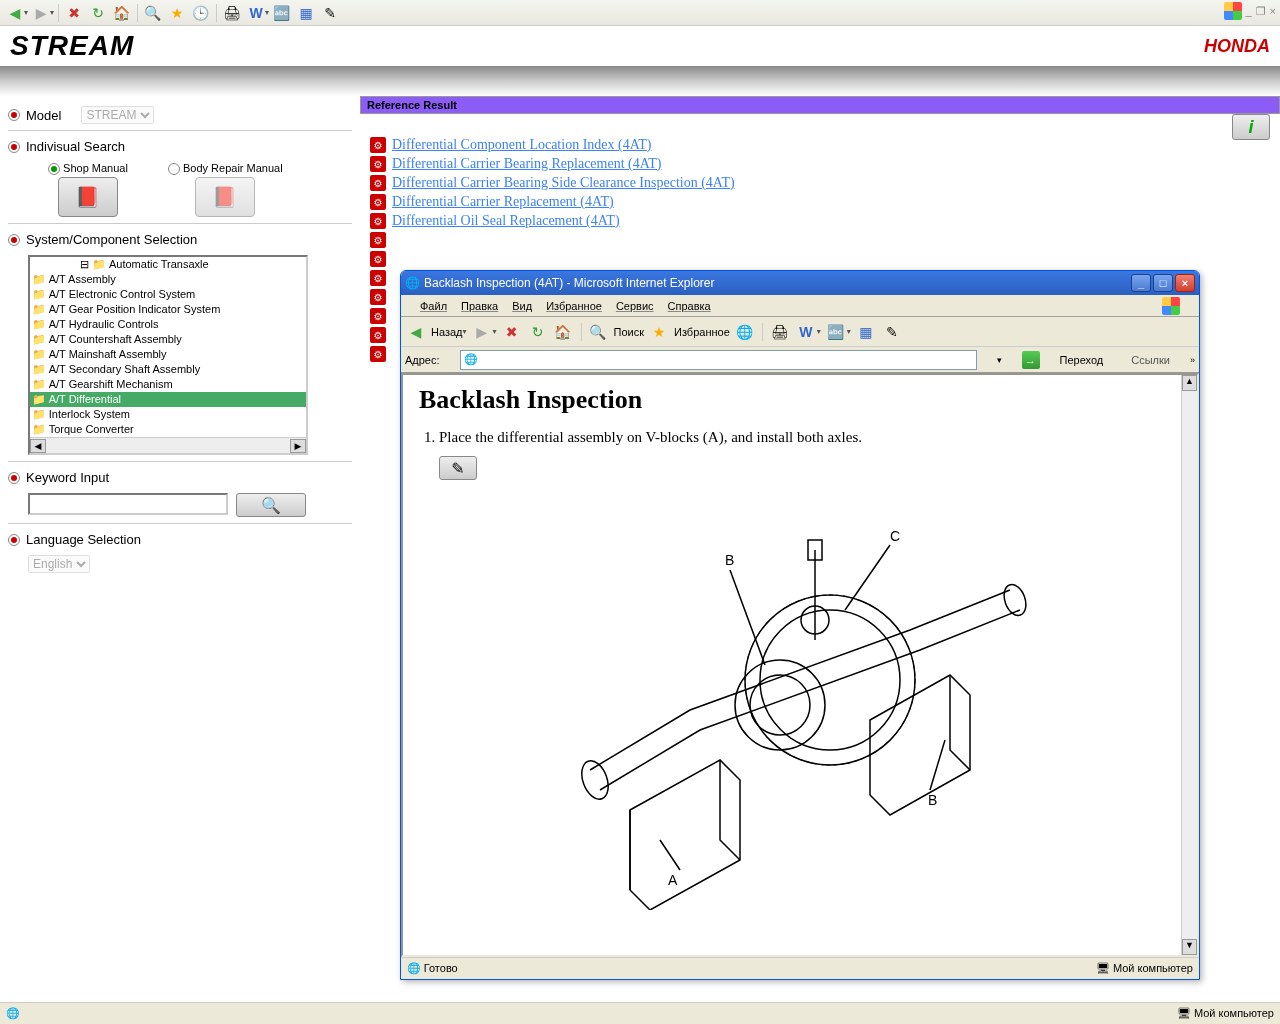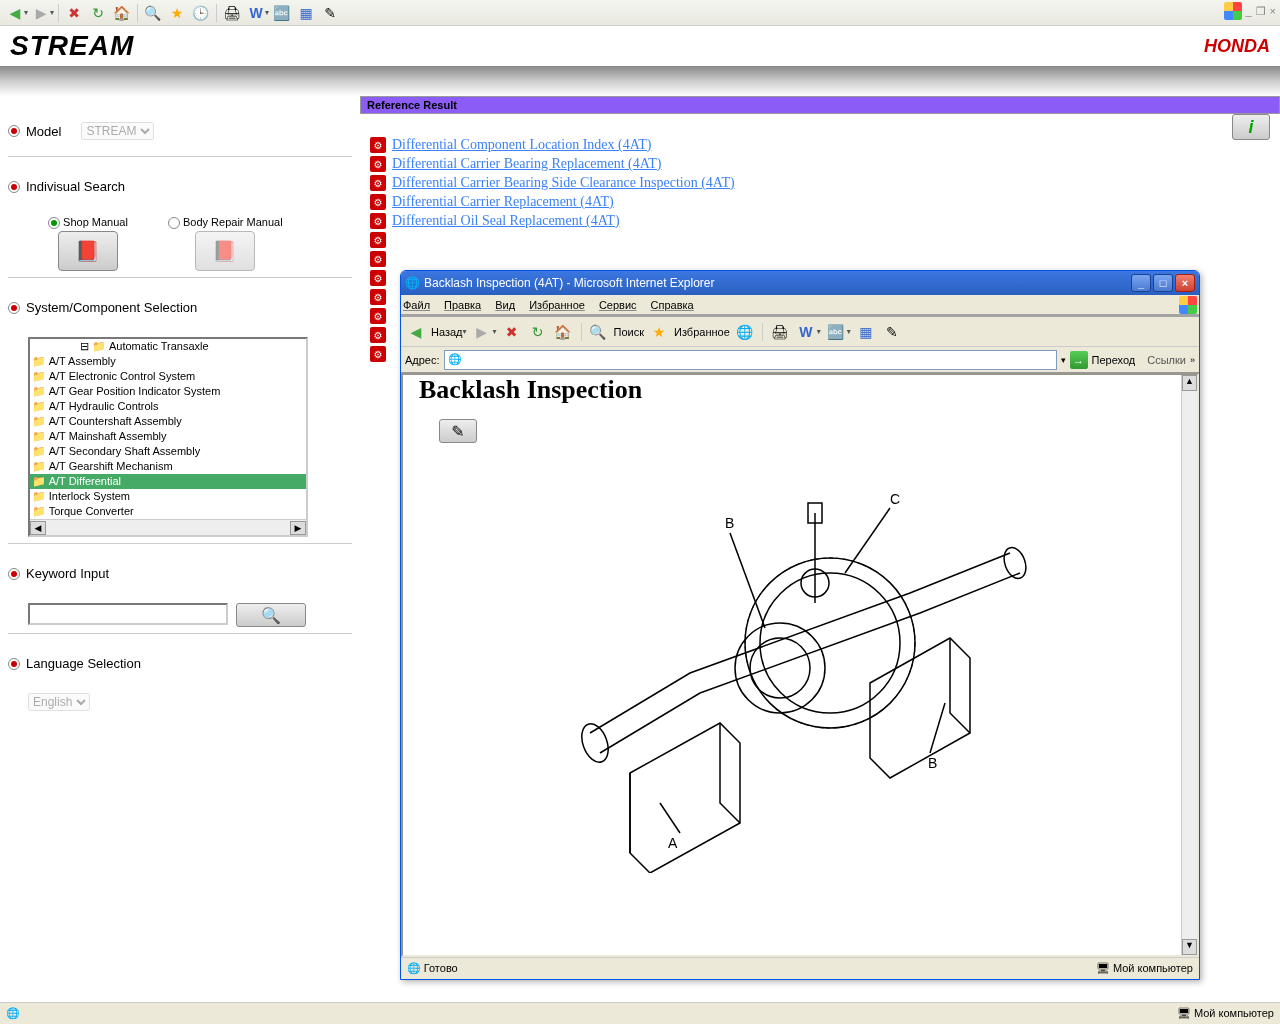--- a/index.html
+++ b/index.html
@@ -14,28 +14,28 @@
 .brand-stream { font-size: 28px; font-weight: bold; font-style: italic; letter-spacing: 1px; }
 .brand-honda { color: #c00; font-weight: bold; font-style: italic; font-size: 18px; }
 .header-grad { height: 30px; background: linear-gradient(#888, #ccc, #fff); }
 
 .main-area { display: flex; position: relative; }
 .sidebar { width: 360px; padding: 10px 8px; }
 .content { flex: 1; }
 
 .ref-header { background: #8b5cf6; border: 1px solid #999; padding: 2px 6px; font-weight: bold; font-size: 11px; }
 
-.radio-row { display: flex; align-items: center; gap: 6px; margin: 16px 0; font-size: 13px; }
+.radio-row { display: flex; align-items: center; gap: 6px; margin: 0 0; font-size: 13px; }
 .radio-dot { width: 12px; height: 12px; border: 1px solid #888; border-radius: 50%; display: inline-flex; align-items: center; justify-content: center; }
 .radio-dot.sel::after { content: ""; width: 6px; height: 6px; background: #c00; border-radius: 50%; }
 .radio-dot.green.sel::after { background: #090; }
 select { font-size: 12px; }
 .sidebar hr { margin: 6px 0; border: none; border-top: 1px solid #ccc; }
 
-.section-title { display: flex; align-items: center; gap: 6px; font-size: 13px; margin: 22px 0; }
+.section-title { display: flex; align-items: center; gap: 6px; font-size: 13px; margin: 8px 0; }
 .manual-btns { display: flex; gap: 40px; padding-left: 40px; margin-top: 4px; }
 .manual-group { display: flex; flex-direction: column; align-items: center; gap: 2px; }
 .manual-btn { width: 60px; height: 40px; background: linear-gradient(#eee,#ccc); border: 1px solid #888; border-radius: 4px; display: flex; align-items: center; justify-content: center; font-size: 20px; }
 
 .tree-box { border: 2px inset #ccc; height: 200px; overflow: auto; background: #fff; margin: 4px 0 0 20px; width: 280px; font-size: 11px; position: relative; }
 .tree-item { padding: 1px 2px; white-space: nowrap; cursor: pointer; }
 .tree-item.l1 { padding-left: 50px; }
 .tree-item.l2 { }
 .tree-item.sel { background: #4a6; color: #fff; }
 .folder-icon { color: #c90; margin-right: 3px; }
@@ -52,28 +52,28 @@
 .ref-link { color: #3b82f6; text-decoration: underline; font-size: 14px; font-family: "Times New Roman", serif; }
 .info-btn { float: right; width: 38px; height: 26px; background: linear-gradient(#eee,#ccc); border: 1px solid #888; border-radius: 3px; font-size: 18px; color: #0a0; font-style: italic; font-weight: bold; margin-right: 10px; }
 
 
 .popup { position: absolute; left: 400px; top: 270px; width: 800px; height: 710px; background: #ece9d8; border: 1px solid #0054e3; border-radius: 6px 6px 0 0; display: flex; flex-direction: column; box-shadow: 2px 2px 6px rgba(0,0,0,0.3); }
 .popup-title { height: 24px; background: linear-gradient(#3b77e0, #2a5fc0); color: #fff; display: flex; align-items: center; padding: 0 4px; font-size: 12px; border-radius: 5px 5px 0 0; }
 .popup-title-text { flex: 1; }
 .win-btns { display: flex; gap: 2px; }
 .win-btn { width: 20px; height: 18px; background: linear-gradient(#7aa5f0,#4a7ad0); border: 1px solid #1a4090; border-radius: 3px; color: #fff; font-size: 11px; text-align: center; line-height: 16px; font-weight: bold; }
 .win-btn.close { background: linear-gradient(#f08070,#d04030); border-color: #a02010; }
-.popup-menu { height: 22px; background: #ece9d8; display: flex; align-items: center; padding: 0 2px; gap: 14px; font-size: 11px; border-bottom: 3px solid #a3a3a3; }
+.popup-menu { height: 22px; background: #ece9d8; display: flex; align-items: center; padding: 0 19px; gap: 14px; font-size: 11px; border-bottom: 1px solid #a3a3a3; }
 .popup-menu span { text-decoration: underline; text-decoration-color: #888; }
 .popup-toolbar { height: 30px; background: #ece9d8; border-bottom: 1px solid #ccc; display: flex; align-items: center; padding: 0 4px; gap: 4px; }
-.popup-addr { height: 26px; background: #ece9d8; border-bottom: 1px solid #999; display: flex; align-items: center; padding: 0 4px; gap: 4px; font-size: 11px; }
+.popup-addr { height: 26px; background: #ece9d8; border-bottom: 1px solid #999; display: flex; align-items: center; padding: 0 4px; gap: 20px; font-size: 11px; }
 .addr-input { flex: 1; height: 20px; border: 1px solid #7f9db9; background: #fff; display: flex; align-items: center; padding: 0 4px; }
 .go-btn { background: linear-gradient(#5c5,#393); color: #fff; width: 18px; height: 18px; border-radius: 2px; text-align: center; line-height: 18px; font-weight: bold; }
 .popup-content { flex: 1; background: #fff; overflow: hidden; position: relative; border: 2px inset #ece9d8; }
-.popup-content-inner { padding: 0 16px; font-family: "Times New Roman", serif; }
+.popup-content-inner { padding: 10px 16px; font-family: "Times New Roman", serif; }
 .popup-content h1 { font-size: 26px; margin-bottom: 14px; }
 .popup-content ol { margin-left: 20px; font-size: 15px; }
 .popup-scroll { position: absolute; right: 0; top: 0; bottom: 0; width: 16px; background: #eee; border-left: 1px solid #ccc; }
 .popup-scroll .sbtn { height: 16px; background: #ddd; border: 1px solid #999; text-align: center; font-size: 9px; }
 .docicon-btn { width: 38px; height: 24px; border: 1px solid #888; background: linear-gradient(#eee,#ccc); border-radius: 3px; margin: 10px 0 10px 20px; display: flex; align-items: center; justify-content: center; font-size: 16px; }
 .popup-status { height: 22px; background: #ece9d8; border-top: 1px solid #ccc; display: flex; align-items: center; padding: 0 6px; font-size: 11px; justify-content: space-between; }
 
 .statusbar-main { position: absolute; bottom: 0; left: 0; right: 0; height: 22px; background: #ece9d8; border-top: 1px solid #ccc; display: flex; align-items: center; justify-content: space-between; padding: 0 6px; font-size: 11px; }
 .os-controls { position: absolute; top: 2px; right: 4px; display: flex; align-items: center; gap: 4px; font-size: 11px; color: #888; }
 .winflag { width: 18px; height: 18px; background: conic-gradient(#f44 0 25%, #4c4 25% 50%, #48f 50% 75%, #fc4 75% 100%); border-radius: 2px; }
@@ -287,20 +287,23 @@
   </div>
   <div class="popup-content">
     <div class="popup-scroll">
       <div class="sbtn">▲</div>
       <div style="position:absolute;bottom:0;left:0;right:0">
           <div class="sbtn">▼</div>
         </div>
     </div>
     <div class="popup-content-inner">
       <h1>Backlash Inspection</h1>
+      <ol>
+          <li>Place the differential assembly on V-blocks (A), and install both axles.</li>
+        </ol>
       <div class="docicon-btn">✎</div>
       <div class="diagram">
         <svg viewBox="0 0 500 420">
           <g stroke="#000" stroke-width="1.5" fill="none">
 
             <path d="M 40 280 L 140 220 L 360 140 L 460 100"></path>
             <path d="M 50 300 L 150 240 L 370 160 L 470 120"></path>
             <ellipse cx="45" cy="290" rx="12" ry="20" transform="rotate(-20 45 290)"></ellipse>
             <ellipse cx="465" cy="110" rx="10" ry="16" transform="rotate(-20 465 110)"></ellipse>
 

